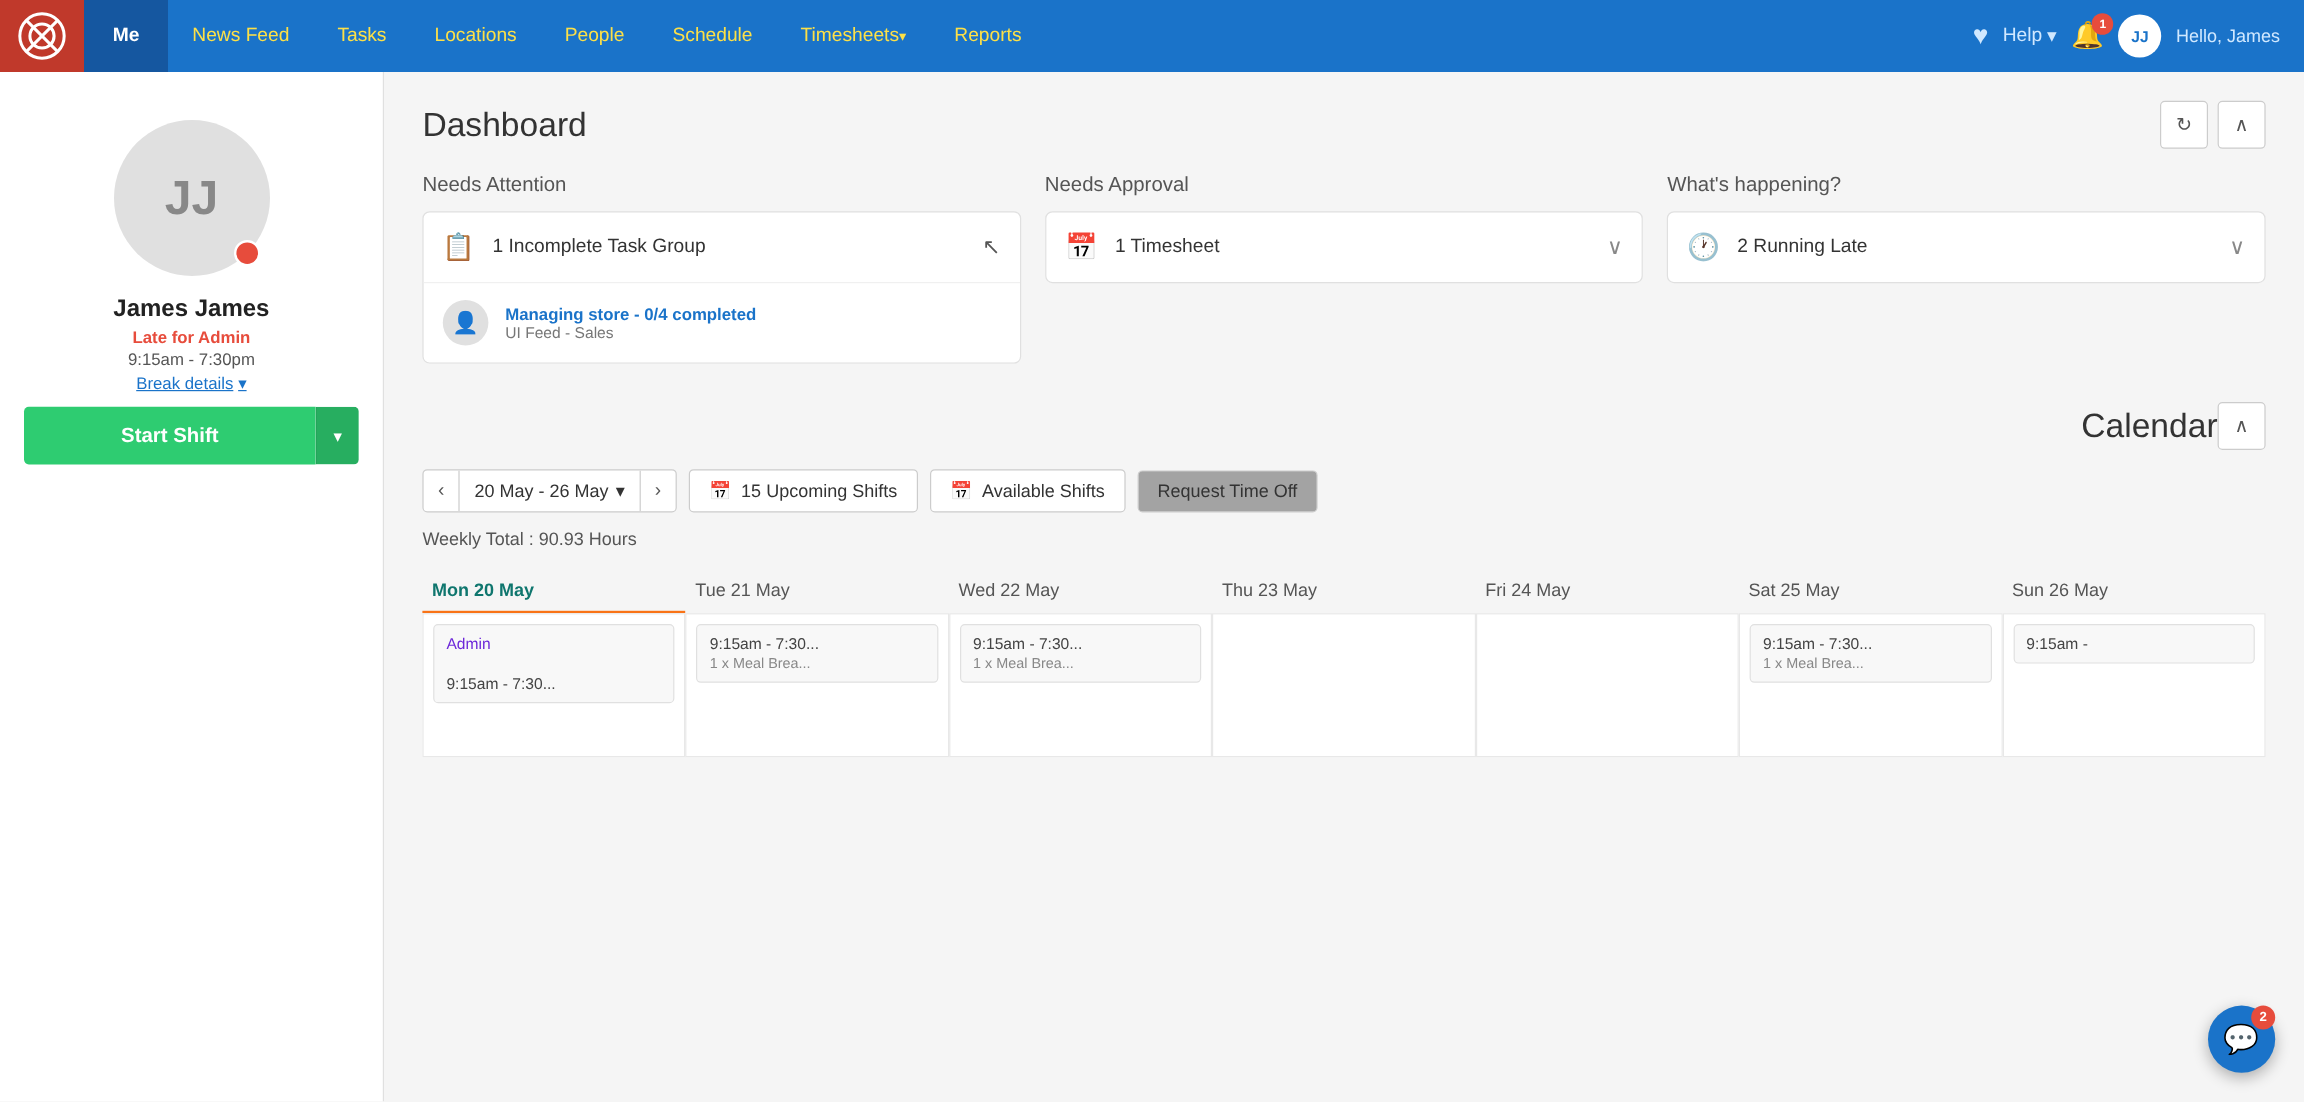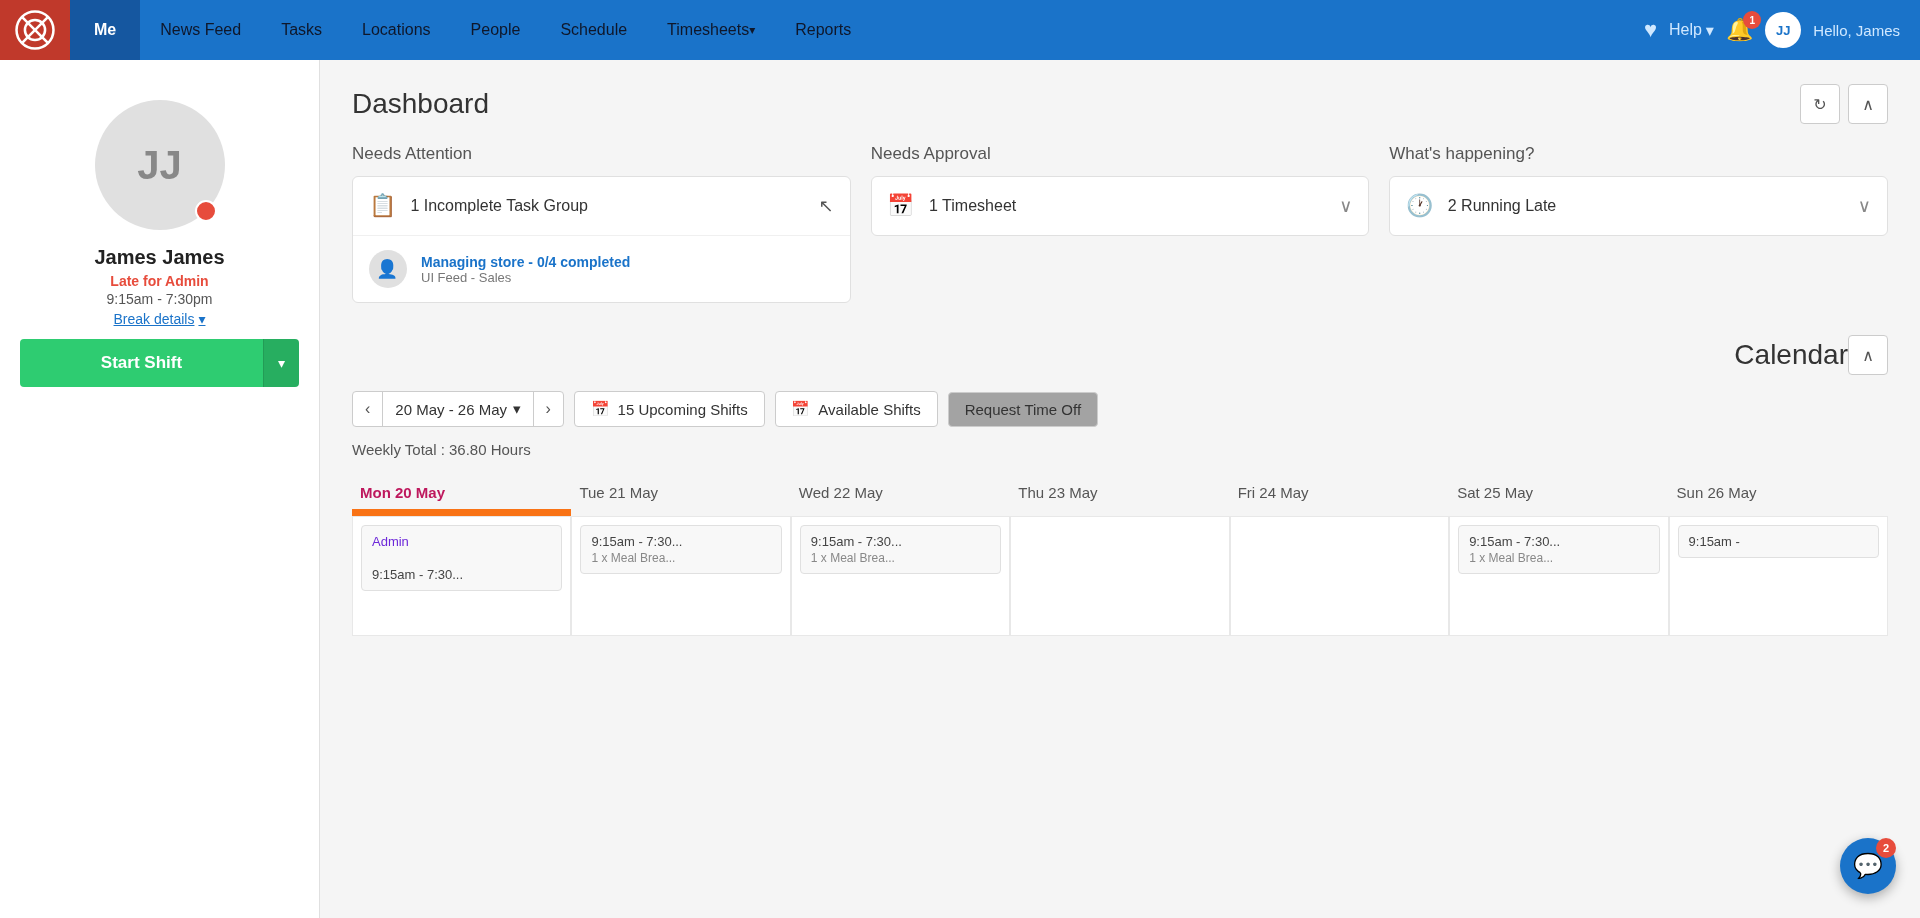--- a/index.html
+++ b/index.html
@@ -35,21 +35,21 @@
       font-weight: 600;
       font-size: 16px;
     }
     .nav-links {
       display: flex;
       align-items: center;
       height: 60px;
       flex: 1;
     }
     .nav-link {
-      color: #0f172a;
+      color: #fde047;
       font-size: 16px;
       padding: 0 20px;
       height: 52px;
       display: flex;
       align-items: center;
       cursor: pointer;
       text-decoration: none;
       white-space: nowrap;
     }
     .nav-link.has-arrow::after { content: ' ▾'; font-size: 12px; }
@@ -384,22 +384,22 @@
       gap: 0;
     }
     .cal-day-header {
       padding: 10px 8px 8px;
       font-size: 15px;
       font-weight: 500;
       color: #555;
       border-bottom: 2px solid transparent;
     }
     .cal-day-header.active {
-      color: #be185d;
-      border-bottom: 7px solid #f97316;
+      color: #0f766e;
+      border-bottom: 2px solid #f97316;
       font-weight: 600;
     }
     .cal-day-cell {
       border: 1px solid #e8e8e8;
       min-height: 120px;
       padding: 8px;
       background: #fff;
     }
     .cal-day-cell:first-child { border-left: none; }
     .shift-card {
@@ -595,21 +595,21 @@
           <span>📅</span>
           <span>15 Upcoming Shifts</span>
         </button>
         <button class="shifts-btn">
           <span>📅</span>
           <span>Available Shifts</span>
         </button>
         <button class="request-btn">Request Time Off</button>
       </div>
 
-      <div class="weekly-total">Weekly Total : 36.80 Hours</div>
+      <div class="weekly-total">Weekly Total : 90.93 Hours</div>
 
       <div class="calendar-grid">
 
         <div class="cal-day-header active">Mon 20 May</div>
         <div class="cal-day-header">Tue 21 May</div>
         <div class="cal-day-header">Wed 22 May</div>
         <div class="cal-day-header">Thu 23 May</div>
         <div class="cal-day-header">Fri 24 May</div>
         <div class="cal-day-header">Sat 25 May</div>
         <div class="cal-day-header">Sun 26 May</div>

